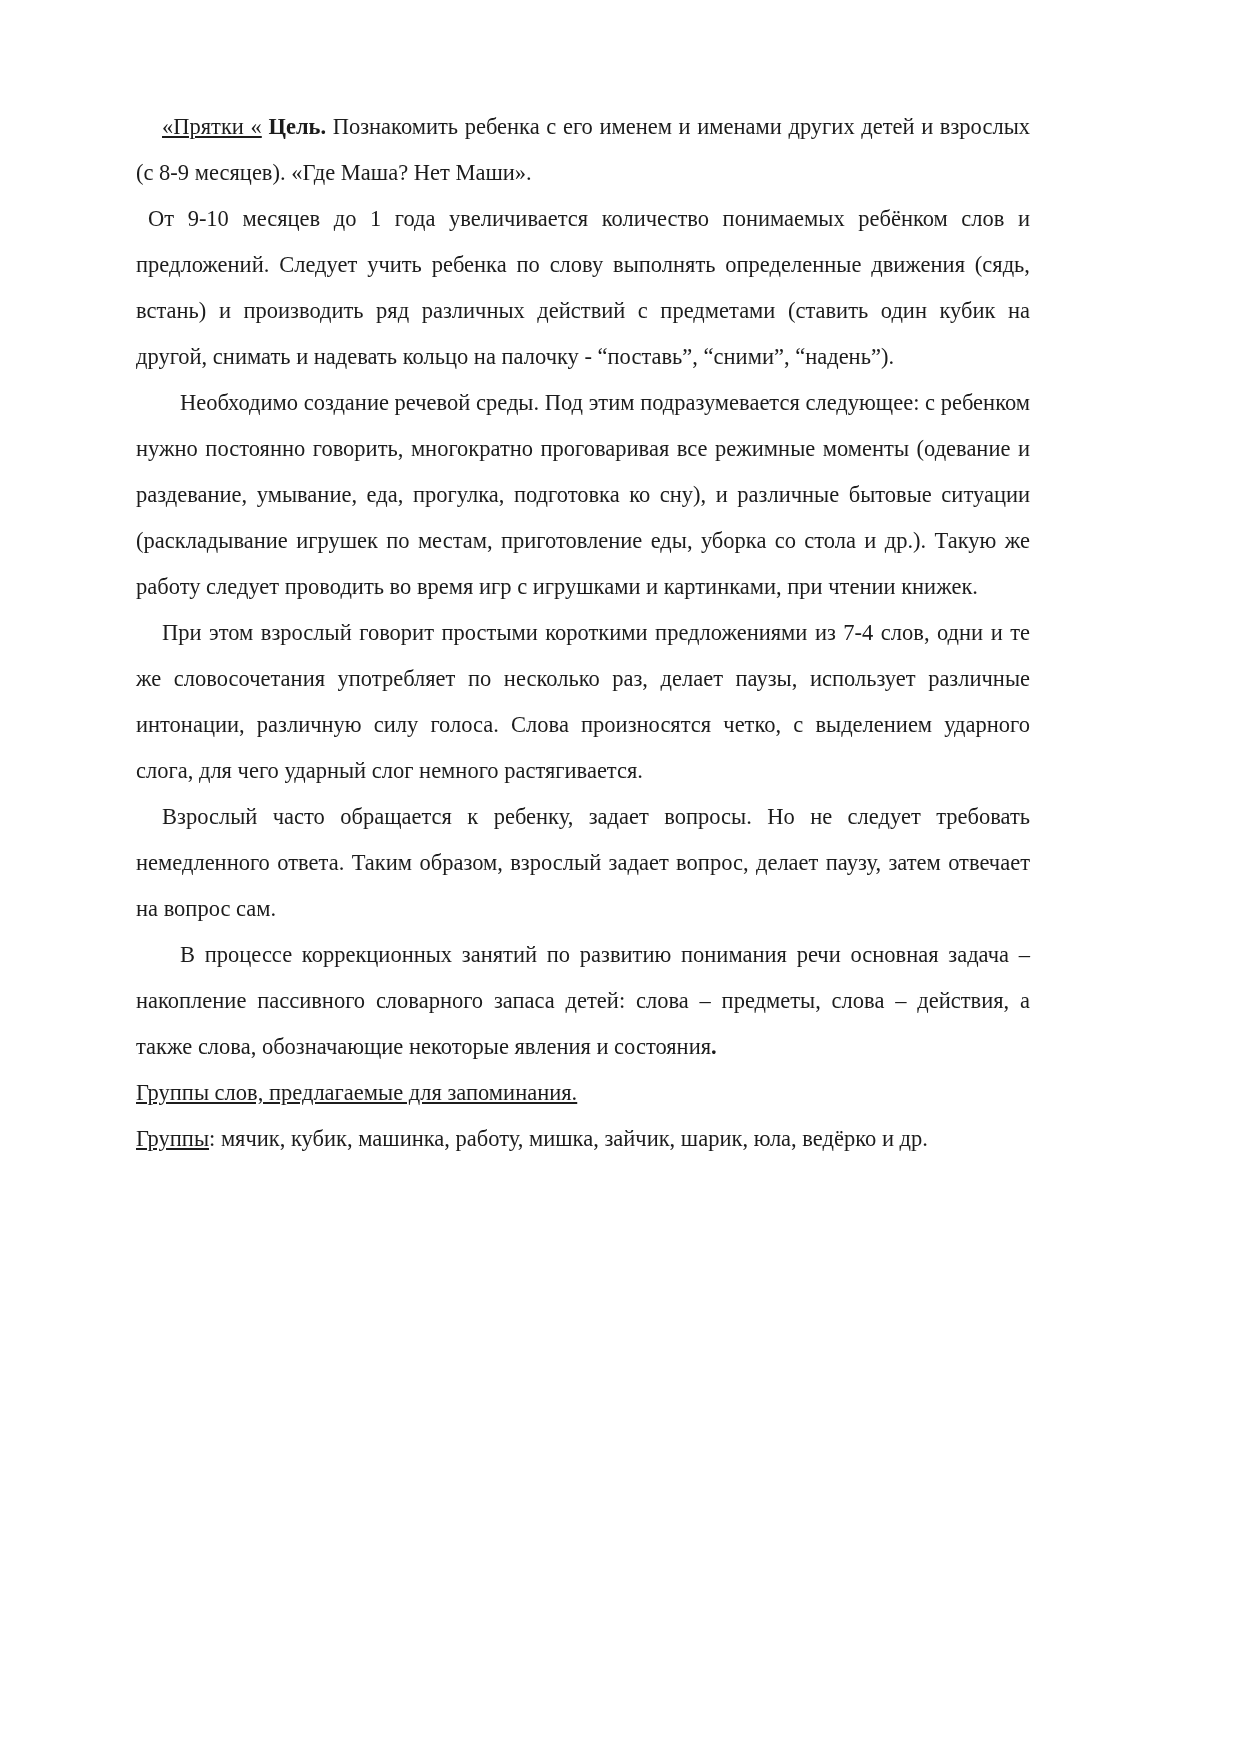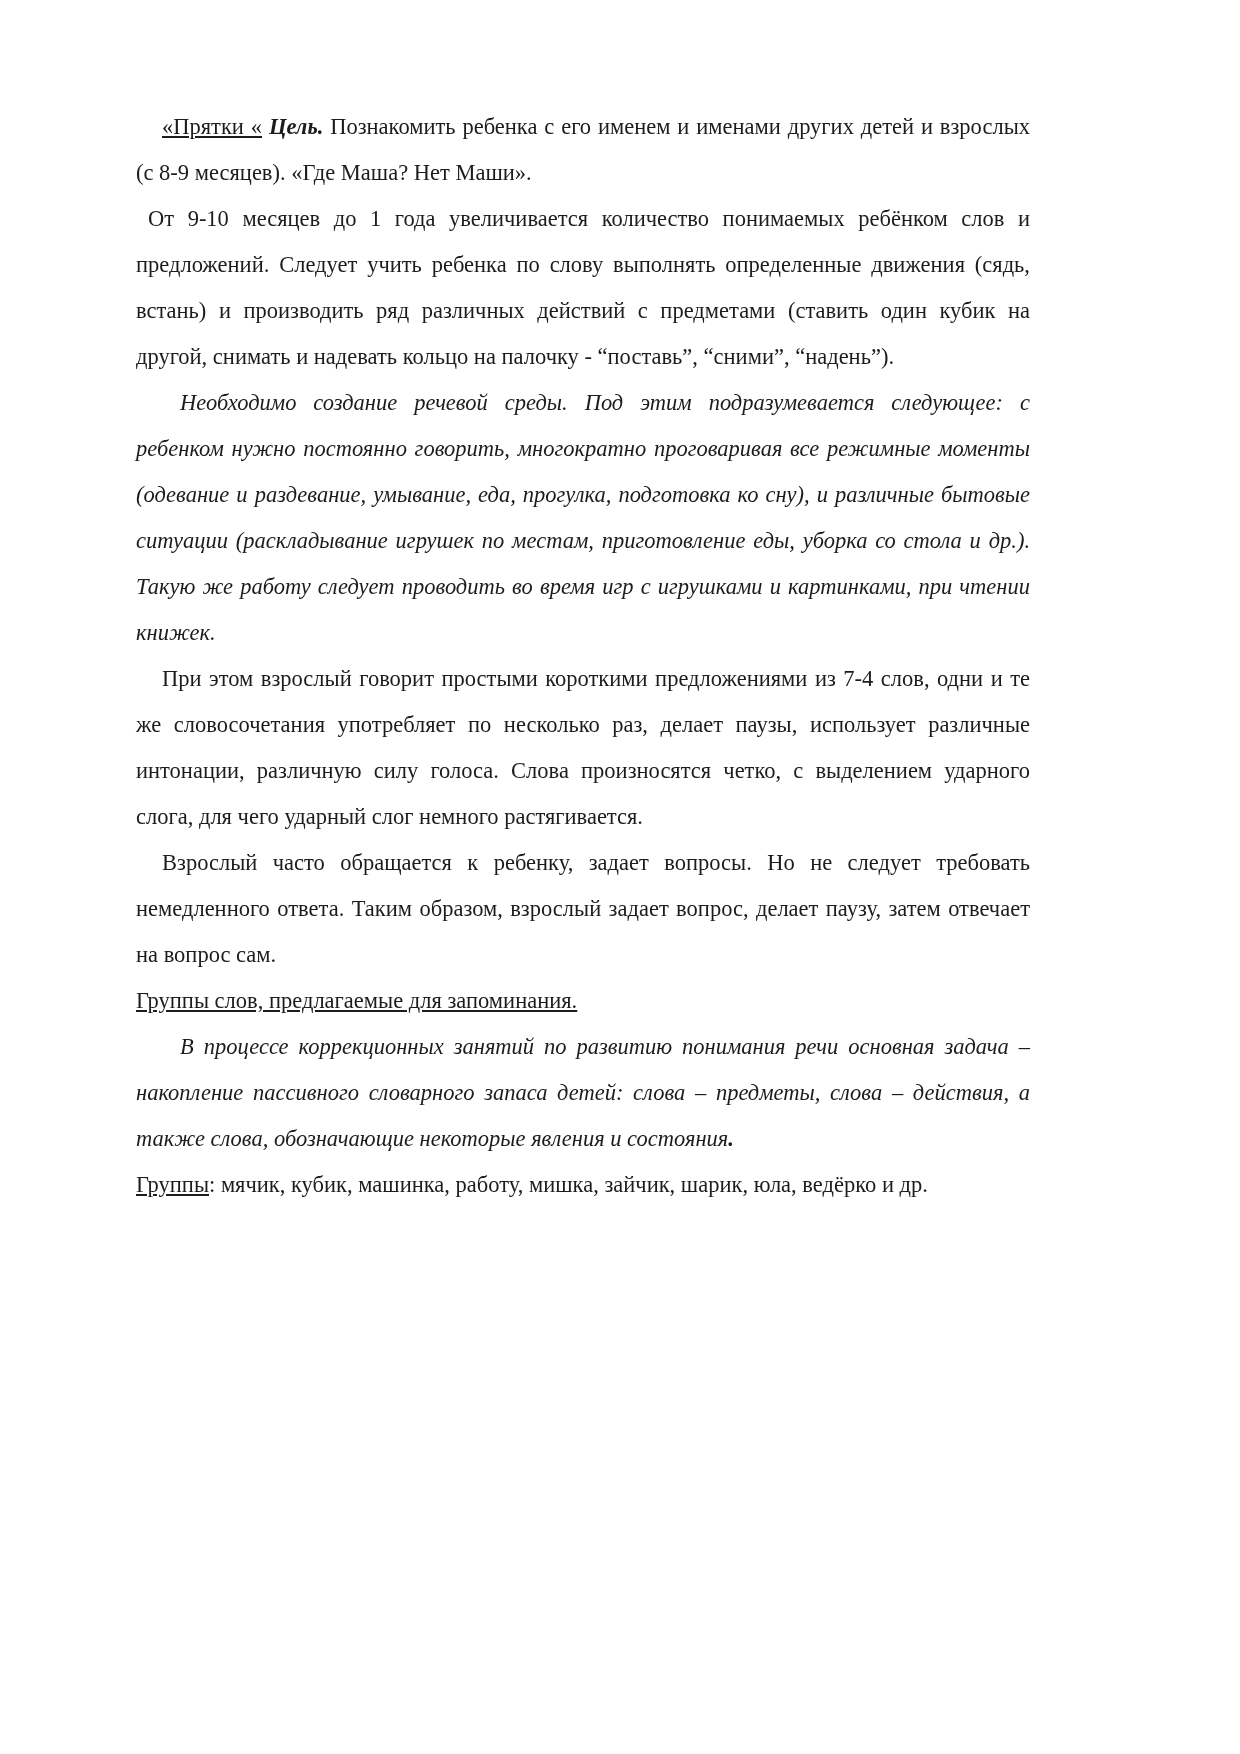--- a/index.html
+++ b/index.html
@@ -19,24 +19,24 @@
     line-height: 46px;
     color: #1c1c1c;
     overflow: hidden;
   }
   p.para {
     margin: 0;
     text-align: justify;
   }
   .indent-sm { text-indent: 12px; }
   .indent-md { text-indent: 26px; }
-  .indent-lg { text-indent: 44px; font-style: italic; }
+  .indent-lg { text-indent: 44px; }
   .italic { }
   .bold { font-weight: bold; }
-  .bold-italic { font-weight: bold; font-style: italic; }
+  .bold-italic { font-weight: bold; }
   .underline { text-decoration: underline; }
   .section-heading {
     margin: 18px 0 0 0;
     text-align: center;
   }
   .list-line {
     margin: 26px 0 0 0;
     padding-left: 32px;
     font-style: italic;
     text-align: left;
@@ -58,22 +58,22 @@
   </p>
 
   <p class="para indent-sm">От 9-10 месяцев до 1 года увеличивается количество понимаемых ребёнком слов и предложений. Следует учить ребенка по слову выполнять определенные движения (сядь, встань) и производить ряд различных действий с предметами (ставить один кубик на другой, снимать и надевать кольцо на палочку - “поставь”, “сними”, “надень”).</p>
 
   <p class="para indent-lg">Необходимо создание речевой среды. Под этим подразумевается следующее: с ребенком нужно постоянно говорить, многократно проговаривая все режимные моменты (одевание и раздевание, умывание, еда, прогулка, подготовка ко сну), и различные бытовые ситуации (раскладывание игрушек по местам, приготовление еды, уборка со стола и др.). Такую же работу следует проводить во время игр с игрушками и картинками, при чтении книжек.</p>
 
   <p class="para indent-md">При этом взрослый говорит простыми короткими предложениями из 7-4 слов, одни и те же словосочетания употребляет по несколько раз, делает паузы, использует различные интонации, различную силу голоса. Слова произносятся четко, с выделением ударного слога, для чего ударный слог немного растягивается.</p>
 
   <p class="para indent-md">Взрослый часто обращается к ребенку, задает вопросы. Но не следует требовать немедленного ответа. Таким образом, взрослый задает вопрос, делает паузу, затем отвечает на вопрос сам.</p>
 
+  <p class="para indent-lg"><span>В процессе коррекционных занятий по развитию понимания речи основная задача – накопление пассивного словарного запаса детей: слова – предметы, слова – действия, а также слова, обозначающие некоторые явления и состояния</span><span class="bold">.</span></p>
+
   <p class="para section-heading">
     <span class="underline">Группы слов, предлагаемые для запоминания.</span>
   </p>
-
-  <p class="para indent-lg"><span>В процессе коррекционных занятий по развитию понимания речи основная задача – накопление пассивного словарного запаса детей: слова – предметы, слова – действия, а также слова, обозначающие некоторые явления и состояния</span><span class="bold">.</span></p>
 
 
   <p class="para vocab"><span class="underline">Группы</span><span>: мячик, кубик, машинка, работу, мишка, зайчик, шарик, юла, ведёрко и др.</span></p>
 
 </div>
 
 </body></html>

